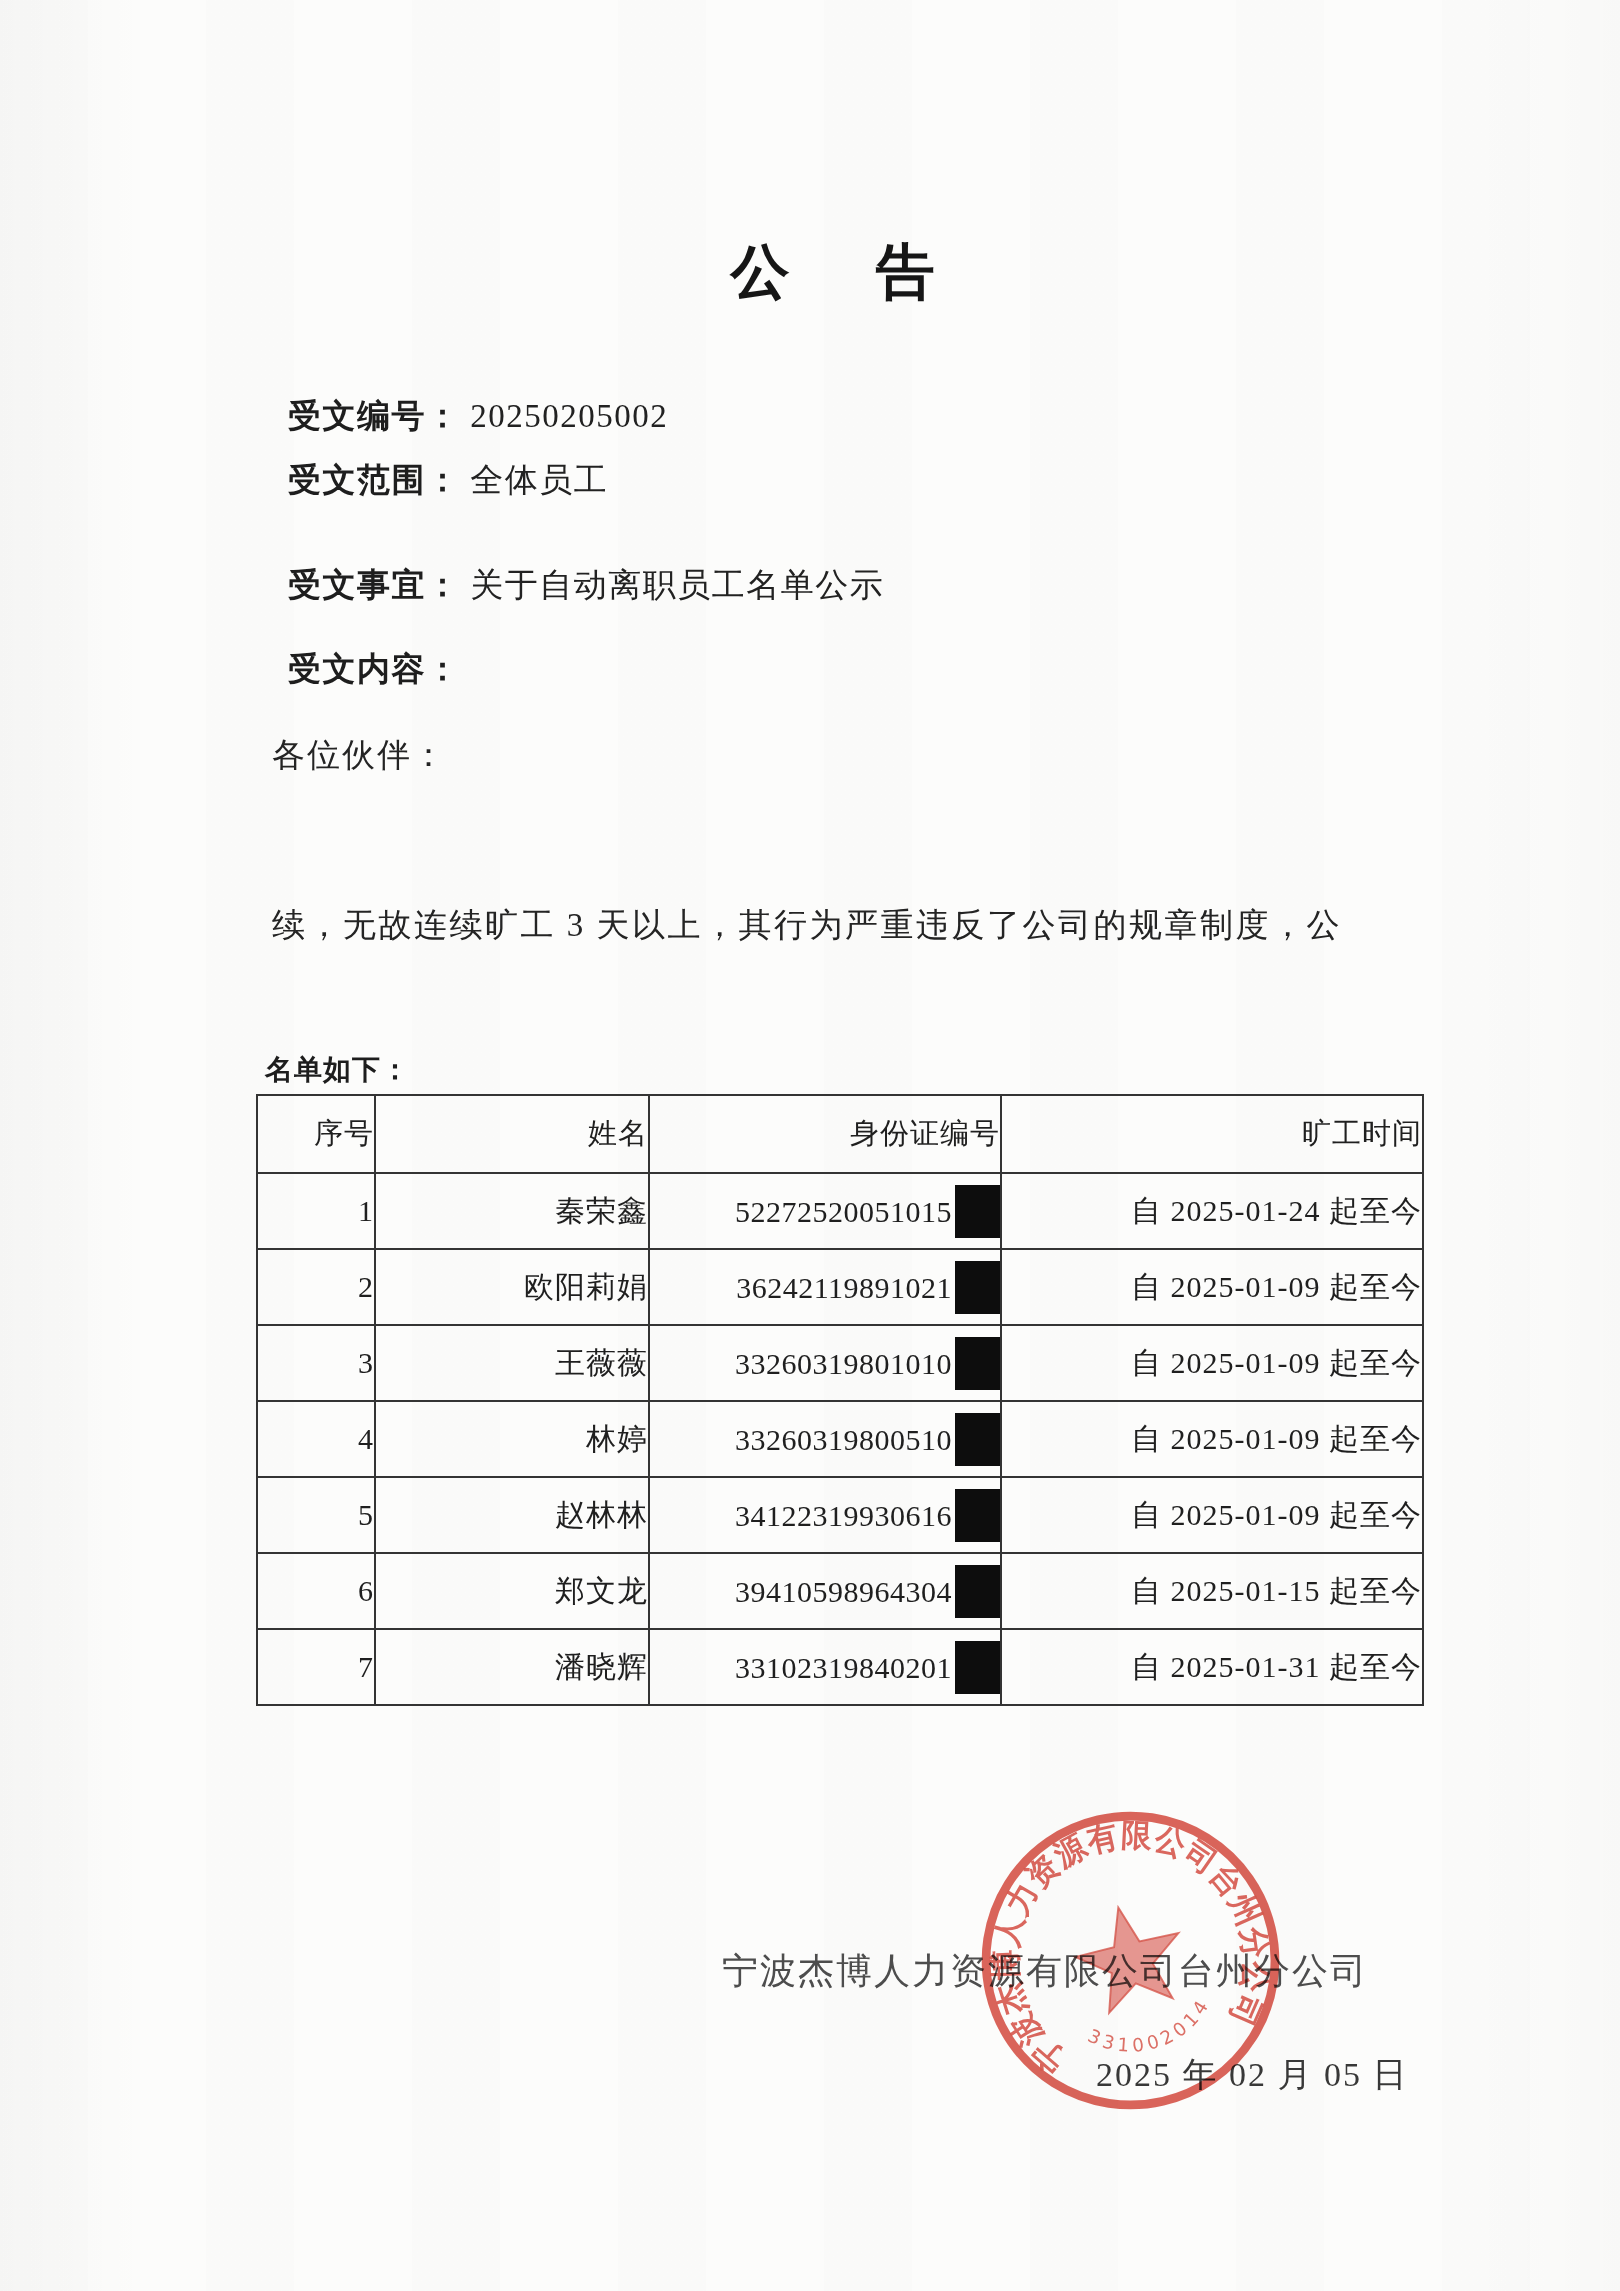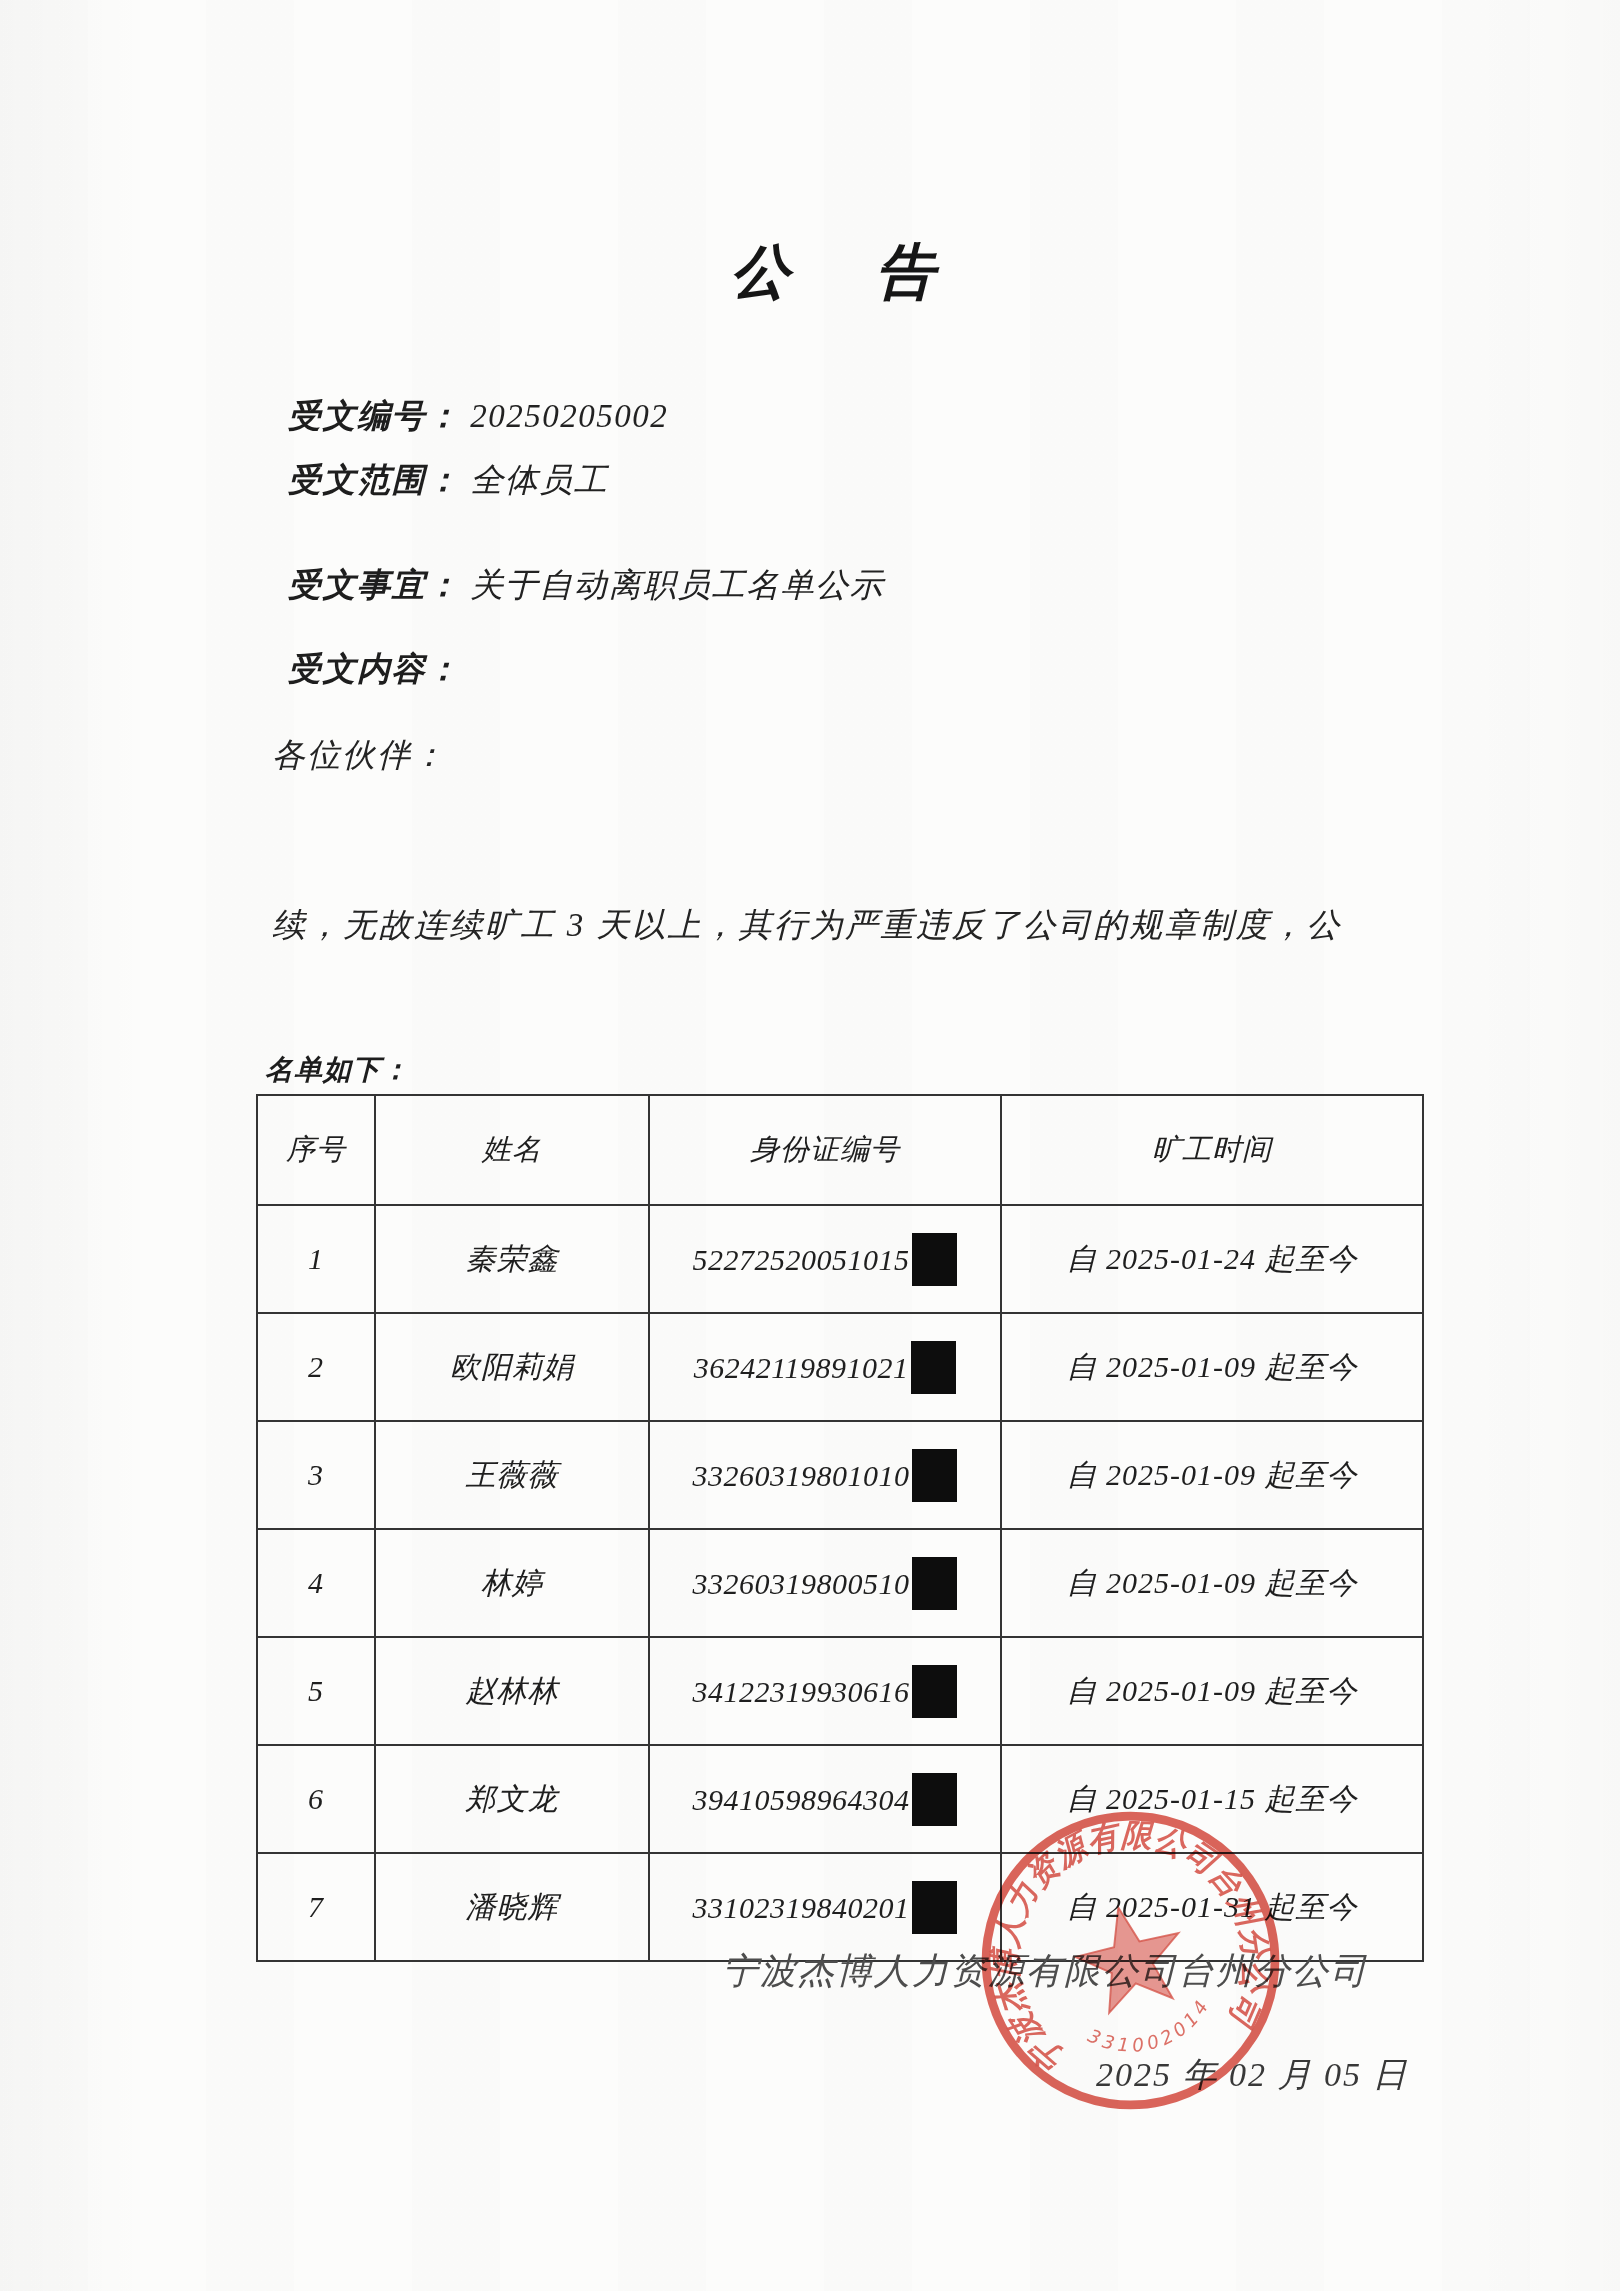--- a/index.html
+++ b/index.html
@@ -7,21 +7,20 @@
     position:relative;
     width:1620px;height:2292px;
     margin:0 auto;
     background:
       linear-gradient(90deg, rgba(0,0,0,0.020) 0px, rgba(0,0,0,0.0) 147px),
       linear-gradient(90deg, rgba(0,0,0,0.0) 1470px, rgba(0,0,0,0.015) 1620px),
       #fcfcfb;
     font-family:"Liberation Serif","DejaVu Serif",serif;
     color:#262626;
     overflow:hidden;
-    font-style:italic;
   }
   .page::before{
     content:"";position:absolute;inset:0;pointer-events:none;
     background:repeating-linear-gradient(90deg,
       rgba(0,0,0,0.008) 0 88px, rgba(255,255,255,0) 88px 206px);
   }
   .title{
     position:absolute;top:233px;left:0;width:100%;
     text-align:center;font-size:59px;font-weight:700;color:#161616;
     letter-spacing:13.7px;text-indent:59px;
@@ -35,22 +34,22 @@
   .p0{left:340px;top:818px;}
   .p1{left:272px;top:903px;}
   .p2{left:272px;top:987px;}
   .listintro{position:absolute;left:265px;top:1051px;font-size:28px;font-weight:600;letter-spacing:1px;color:#1d1d1d;}
   table.roster{
     position:absolute;left:256px;top:1094px;width:1166px;
     border-collapse:collapse;table-layout:fixed;
     font-size:30px;color:#1f1f1f;
   }
   table.roster td,table.roster th{
-    border:2px solid #343434;text-align:center;vertical-align:middle;
-    font-weight:400;padding:16px;letter-spacing:1px;margin-top:24px;
+    border:2px solid #343434;text-align:right;vertical-align:middle;
+    font-weight:400;padding:0;letter-spacing:1px;margin-top:24px;
   }
   table.roster tr.hdr th{height:76px;font-size:29px;border-bottom-width:2.9px;}
   table.roster tr.datarow td{height:74px;}
   .redact{
     display:inline-block;width:45px;height:53px;background:#0d0d0d;
     margin-left:2.9px;vertical-align:-15.7px;
   }
   .idnum{letter-spacing:0.5px;}
   .company{
     position:absolute;left:722px;top:1947px;font-size:36px;letter-spacing:2px;

